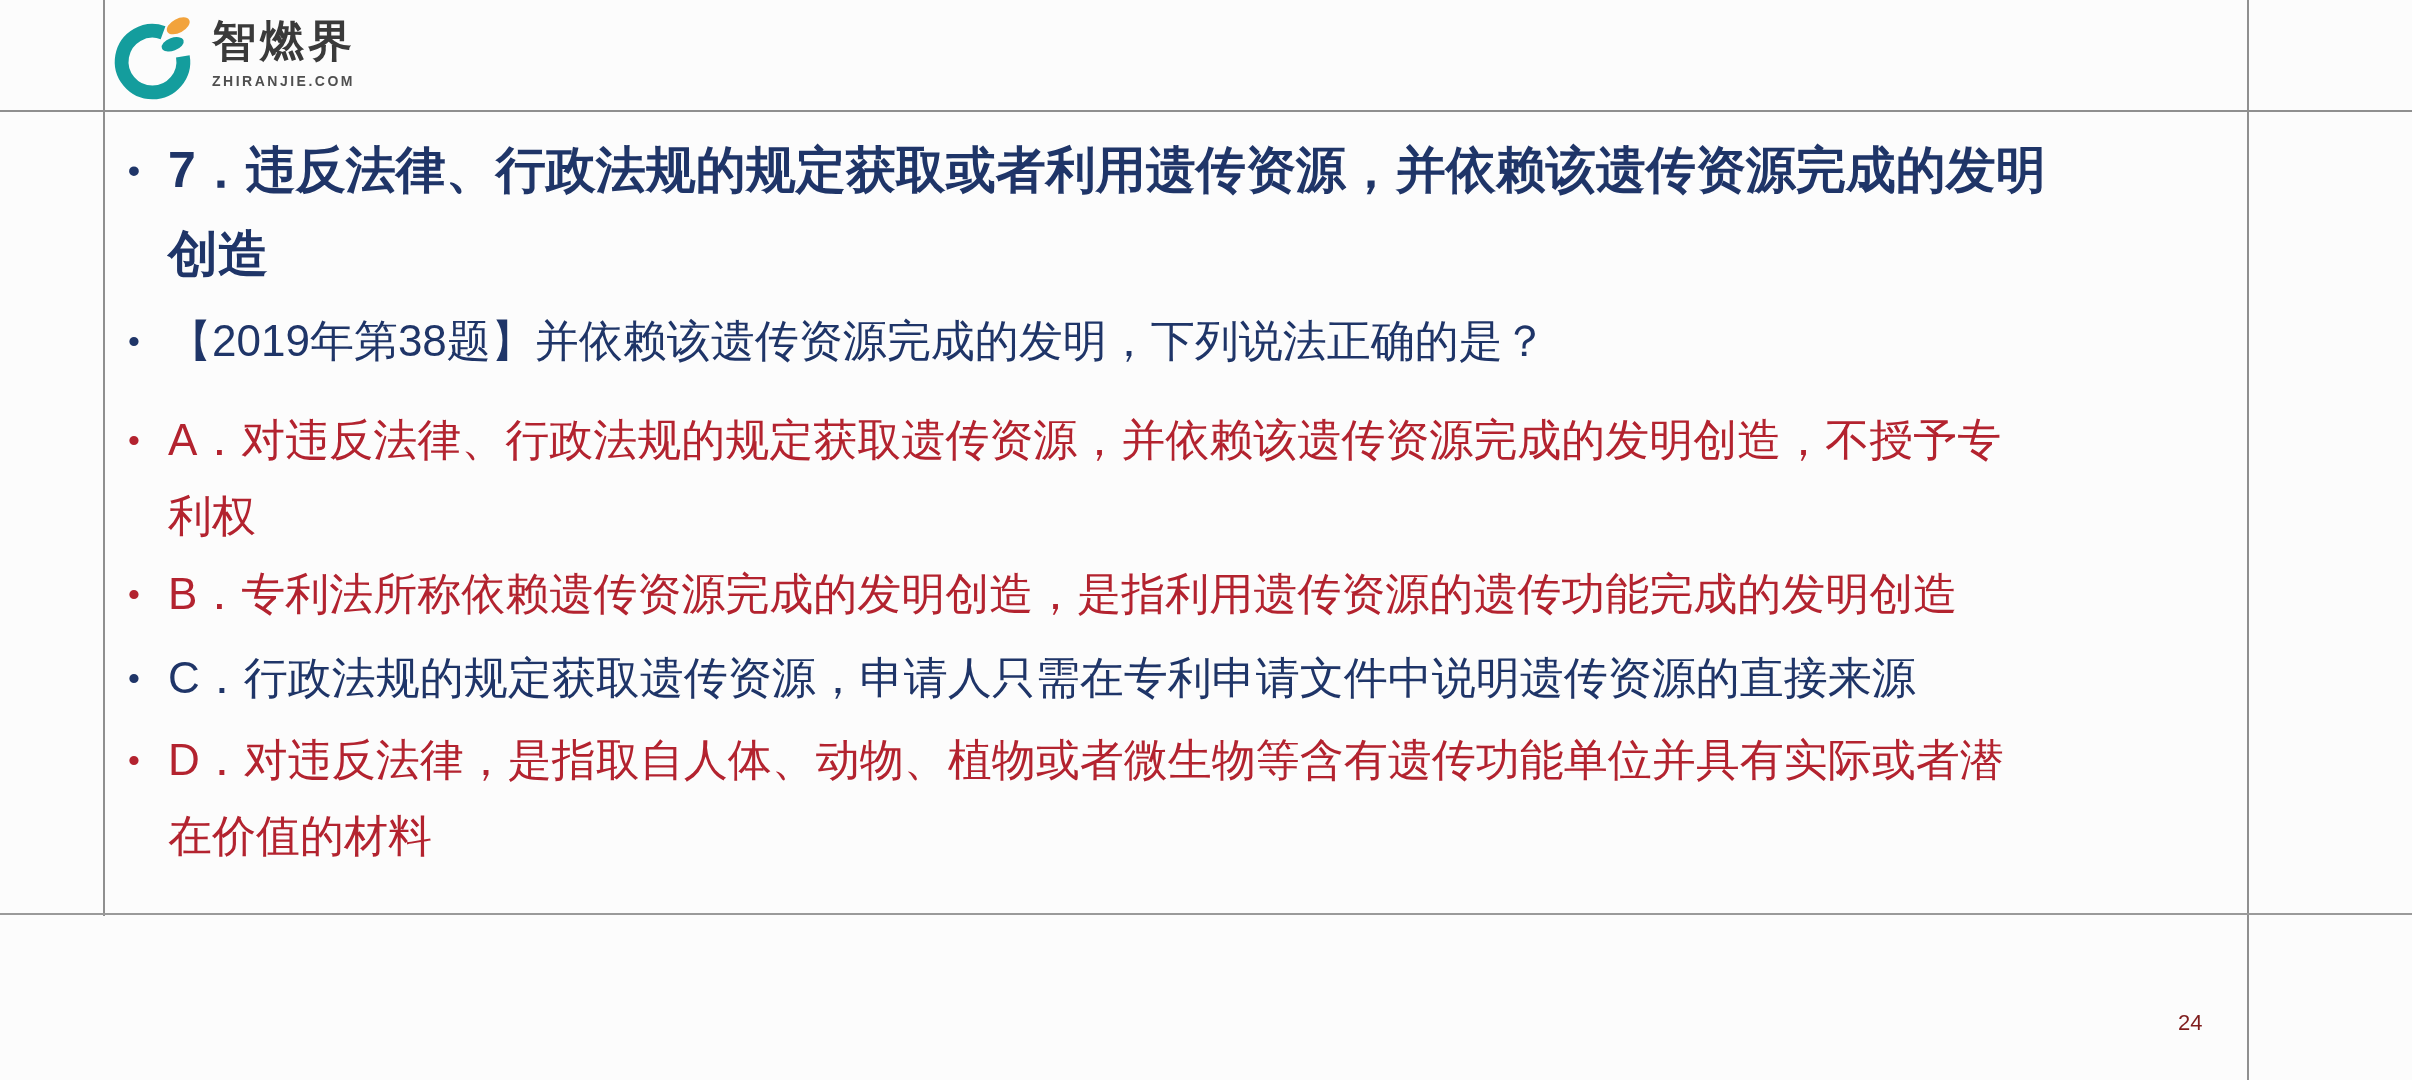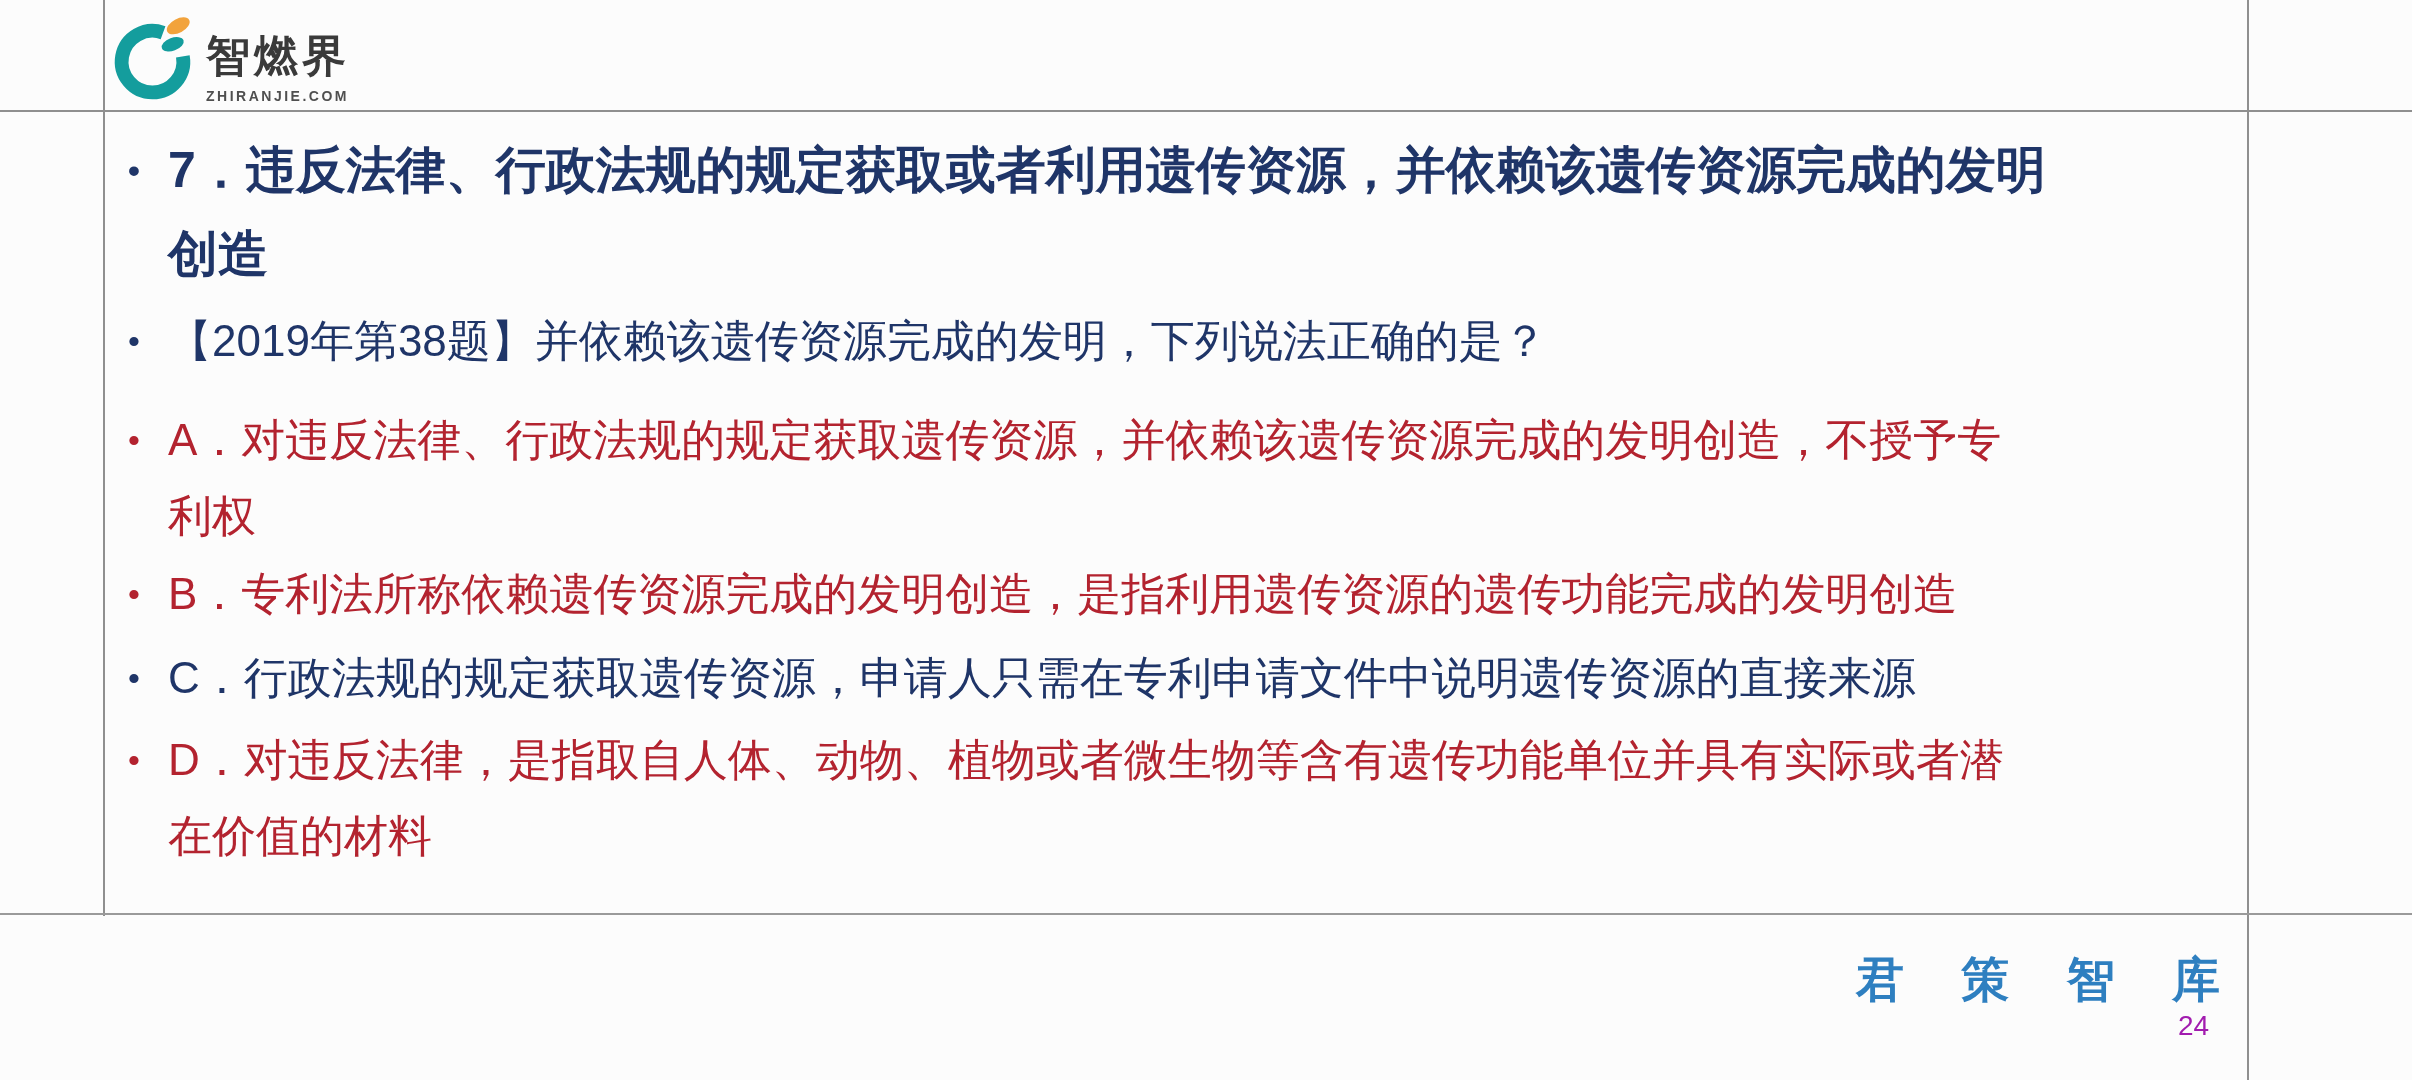--- a/index.html
+++ b/index.html
@@ -13,21 +13,21 @@
   .slide { position: absolute; inset: 0; background: #fcfcfc; }
 
   
   .vline, .hline { position: absolute; background: #8f8f8f; }
   .vline-left  { left: 103px; top: 0; width: 2px; height: 916px; }
   .vline-right { left: 2247px; top: 0; width: 2px; height: 1080px; }
   .hline-top    { left: 0; top: 110px; width: 2412px; height: 2px; }
   .hline-bottom { left: 0; top: 913px; width: 2412px; height: 2px; background: #9a9a9a; }
 
   
-  .logo { position: absolute; left: 112px; top: 12px; display: flex; align-items: flex-end; gap: 2px; }
+  .logo { position: absolute; left: 112px; top: 12px; display: flex; align-items: flex-start; gap: 8px; }
   .logo-icon { width: 92px; height: 92px; }
   .logo-texts { display: flex; flex-direction: column; gap: 2px; }
   .logo-name { font-size: 44px; font-weight: 600; color: #3a3a3a; letter-spacing: 4px; }
   .logo-domain { font-size: 14px; color: #4f4f4f; letter-spacing: 2.5px; font-weight: 600; }
 
   
   .item { position: absolute; left: 128px; width: 2072px; display: flex; }
   .bullet { width: 40px; flex: 0 0 40px; font-size: 34px; }
   .itext { flex: 1; white-space: pre-wrap; }
 
@@ -49,21 +49,21 @@
   .item-D { top: 722px; }
 
   
   .footer-brand {
     position: absolute; left: 1856px; top: 948px;
     font-size: 48px; font-weight: 600; letter-spacing: 22px;
     color: #2e7fc0;
   }
   .page-number {
     position: absolute; left: 2178px; top: 1010px;
-    font-size: 28px; color: #a21caf; text-align: right;
+    font-size: 22px; color: #7f1d1d; text-align: right;
   }
 </style>
 </head>
 <body>
 
 <div class="slide">
 
   <div class="vline vline-left"></div>
   <div class="vline vline-right"></div>
   <div class="hline hline-top"></div>
@@ -107,16 +107,15 @@
     <span class="bullet">•</span>
     <span class="itext">C．行政法规的规定获取遗传资源，申请人只需在专利申请文件中说明遗传资源的直接来源</span>
   </div>
 
   <div class="item item-option item-D red">
     <span class="bullet">•</span>
     <span class="itext">D．对违反法律，是指取自人体、动物、植物或者微生物等含有遗传功能单位并具有实际或者潜
 在价值的材料</span>
   </div>
 
-  <div class="footer-brand">君 策 智 库</div>
   <div class="page-number">24</div>
 
 </div>
 
 </body></html>

